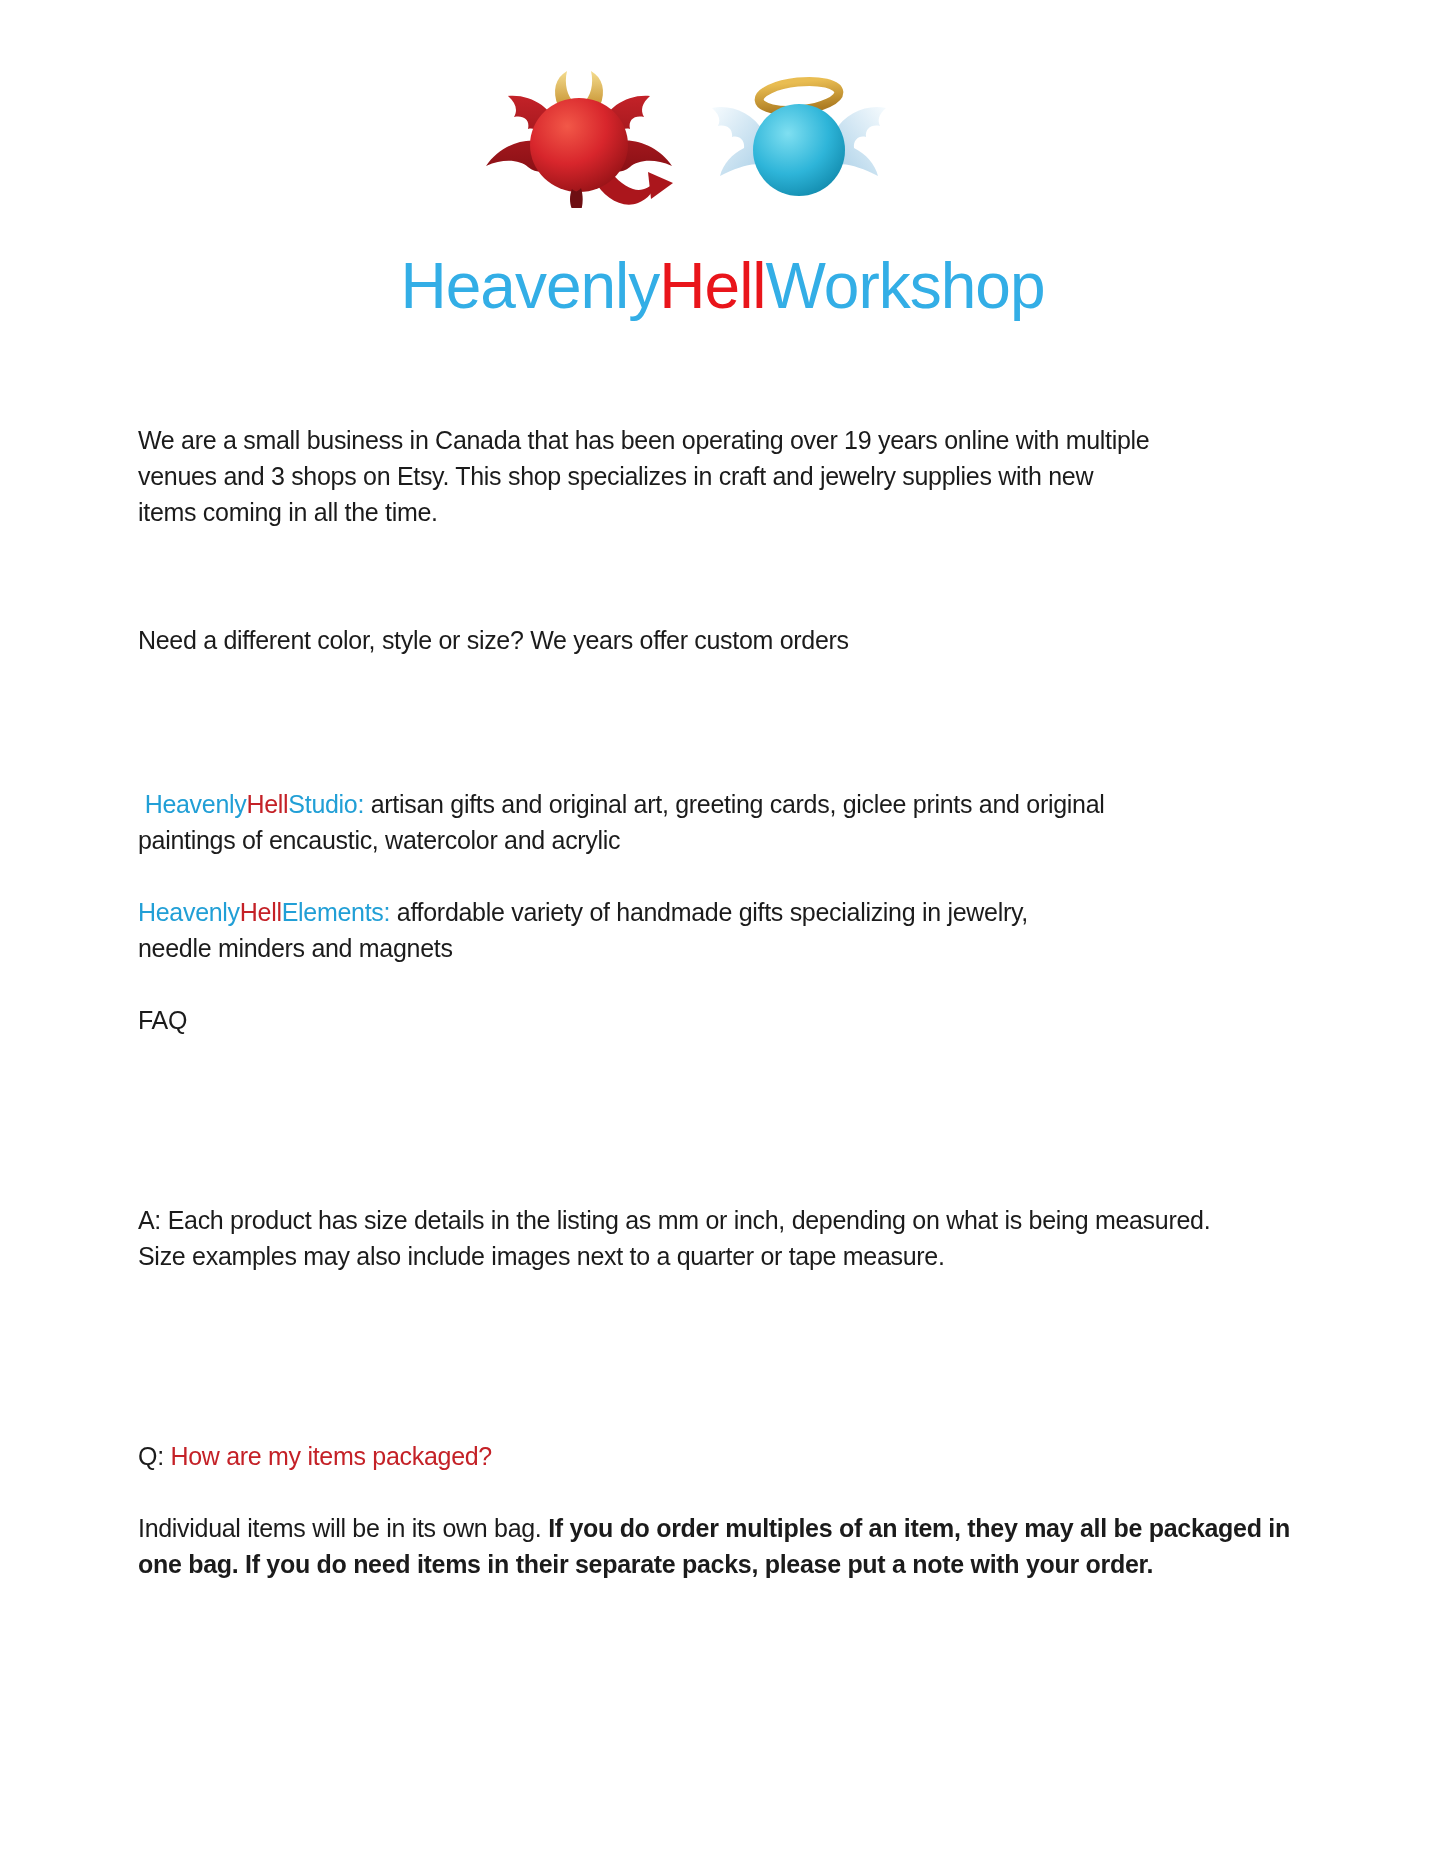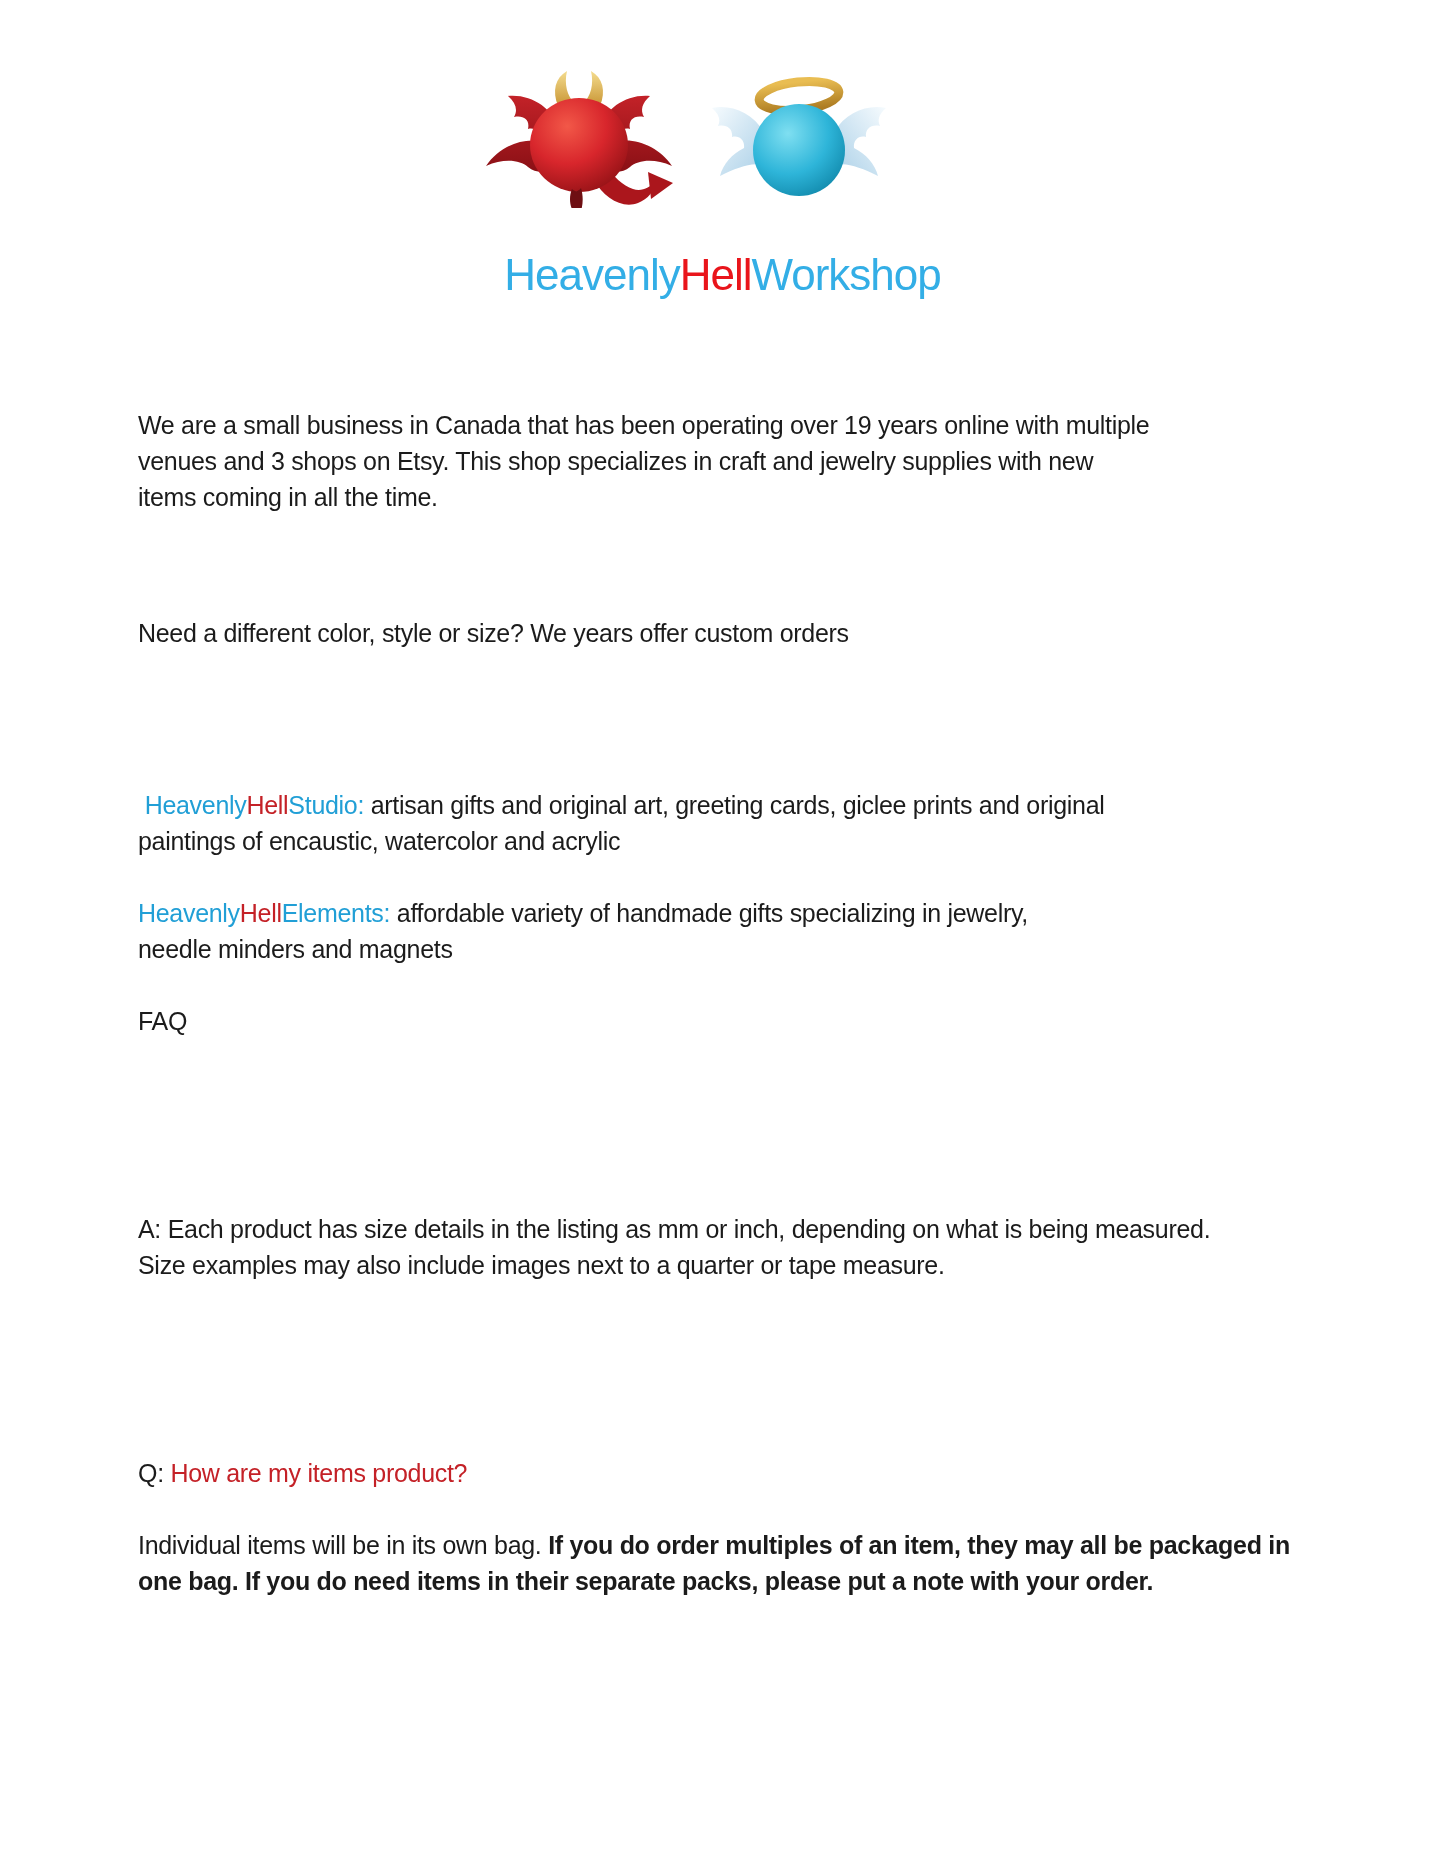--- a/index.html
+++ b/index.html
@@ -17,36 +17,36 @@
     display:flex;
     justify-content:center;
     align-items:center;
     gap:14px;
     transform:translateX(-42px);
   }
   
   .title {
     margin:42px 0 0 0;
     text-align:center;
-    font-size:44px;
+    font-size:64px;
     font-weight:400;
     letter-spacing:-1px;
     line-height:1.15;
   }
   .t-blue { color:#33aee6; }
   .t-red  { color:#e9151b; }
   
   .content {
     margin:26px 30px 0 138px;
     font-size:25px;
     line-height:36px;
     letter-spacing:-0.3px;
     white-space:pre-line;
   }
-  .para { margin:8px 0 20px 0; }
+  .para { margin:0 0 20px 0; }
   .blue { color:#219fd6; }
   .red  { color:#c42127; }
   .bold { font-weight:bold; }
 </style>
 </head>
 <body>
 
 <div class="page">
 
   <div class="logo-row">
@@ -115,21 +115,21 @@
 needle minders and magnets</span></div>
       <div>FAQ</div>
     </div>
 
     <div class="para">
       <div>A: Each product has size details in the listing as mm or inch, depending on what is being measured.
 Size examples may also include images next to a quarter or tape measure.</div>
     </div>
 
     <div class="para">
-      <div><span>Q: </span><span class="red">How are my items product?</span></div>
+      <div><span>Q: </span><span class="red">How are my items packaged?</span></div>
       <div><span>Individual items will be in its own bag. </span><span class="bold">If you do order multiples of an item, they may all be packaged in
 one bag. If you do need items in their separate packs, please put a note with your order.</span></div>
     </div>
 
     <div class="para">
       
       
     </div>
 
     

